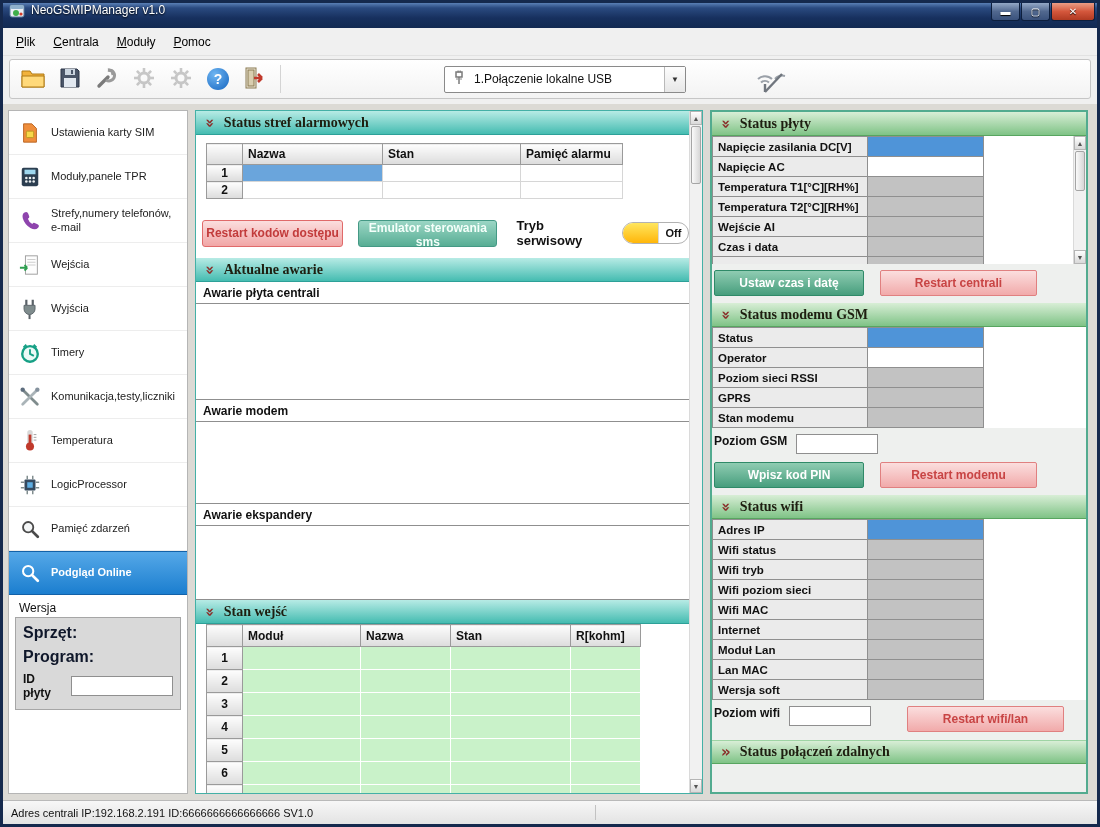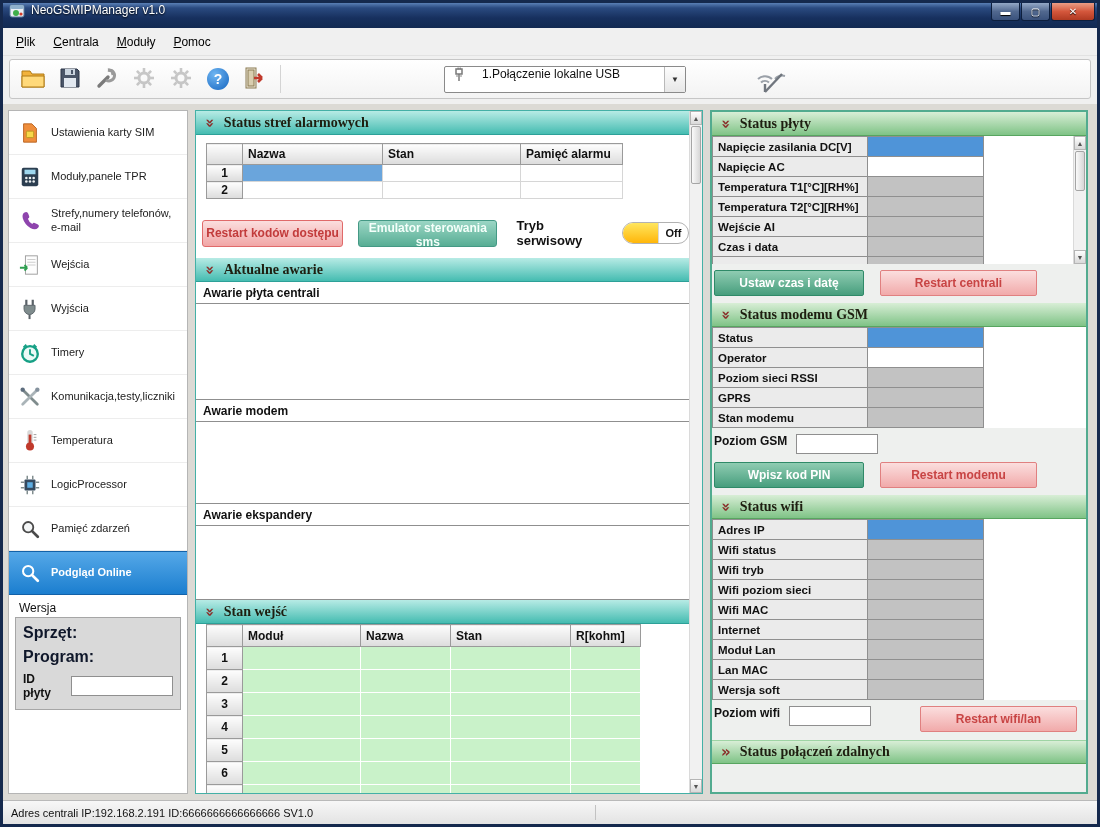--- a/index.html
+++ b/index.html
@@ -25,21 +25,21 @@
   
   .toolwrap{flex:none;background:#f0f0f0;padding:3px 6px 5px}
   .toolbar{height:40px;border:1px solid #c6c6c6;border-radius:3px;background:linear-gradient(180deg,#ffffff,#f3f3f3);
     display:flex;align-items:center;padding:0 6px;gap:3px;position:relative}
   .tool-btn{width:34px;height:32px;border:none;background:transparent;display:flex;align-items:center;justify-content:center;cursor:pointer;border-radius:3px}
   .tool-btn.disabled{opacity:.45;filter:grayscale(1)}
   .toolbar-sep{width:1px;height:28px;background:#d4d4d4;margin:0 5px}
   .help-circle{width:22px;height:22px;border-radius:50%;background:radial-gradient(circle at 35% 30%,#6fb6f2,#1565c0);
     color:#fff;font-weight:bold;font-size:14px;display:flex;align-items:center;justify-content:center}
   .conn-dd{position:absolute;left:434px;width:242px;height:27px;border:1px solid #8a8a8a;border-radius:2px;background:#fff;
-    display:flex;align-items:flex-start;padding:0 0 0 6px;gap:15px;font-size:12px;cursor:pointer}
+    display:flex;align-items:center;padding:0 0 0 6px;gap:7px;font-size:12px;cursor:pointer}
   .dd-arrow{margin-left:auto;align-self:stretch;display:flex;align-items:center;border-left:1px solid #b9b9b9;padding:0 6px;font-size:8px;color:#333;background:linear-gradient(180deg,#fdfdfd,#e7e7e7)}
   .antenna{position:absolute;left:742px;top:6px}
 
   
   .content{flex:1;display:flex;background:#dcdad5;padding:6px 5px;gap:7px;overflow:hidden}
 
   
   .sidebar{width:180px;flex:none;background:#fff;border:1px solid #b5b5b5;display:flex;flex-direction:column;overflow:hidden}
   .side-item{height:44px;flex:none;display:flex;align-items:center;gap:8px;padding:0 4px 0 8px;border-bottom:1px solid #ededed;
     font-size:11px;color:#1c1c1c;cursor:pointer;line-height:1.25}
@@ -633,21 +633,21 @@
             </div>
           <div class="kv">
               <div class="kv-l">Wersja soft</div>
               <div class="kv-v"></div>
             </div>
         </div>
       </div>
       <div class="level-row">
         <span>Poziom wifi</span>
         <input value="" style="">
-        <button class="btn2 pink" style="margin-left:auto;margin-right:7px">Restart wifi/lan</button>
+        <button class="btn2 pink" style="margin-left:auto;margin-right:20px">Restart wifi/lan</button>
       </div>
 
       <div class="sec-head green" style="margin-top:2px;border-top:1px solid #9ed4a4">
         <span class="chev right">»</span>
         <span>Status połączeń zdalnych</span>
       </div>
     </div>
 
   </div>
 

